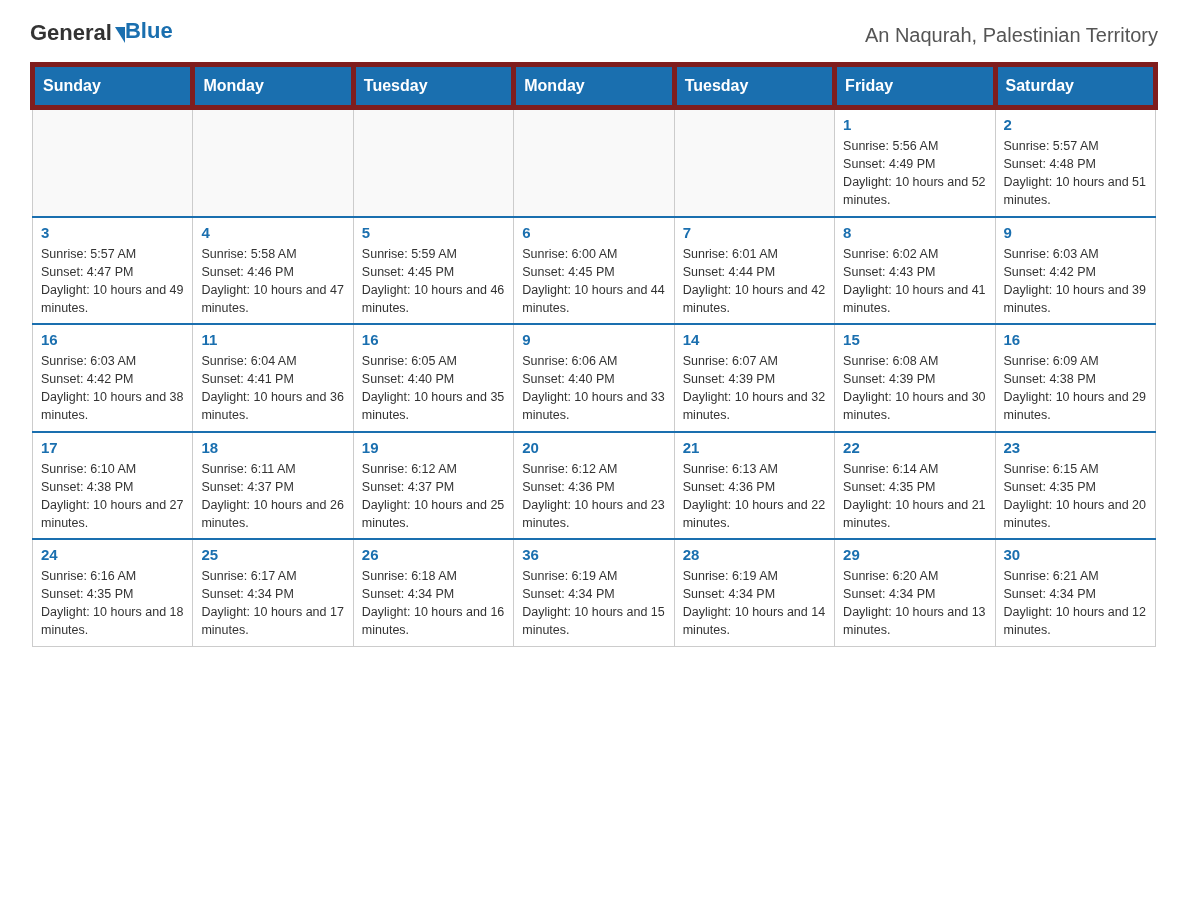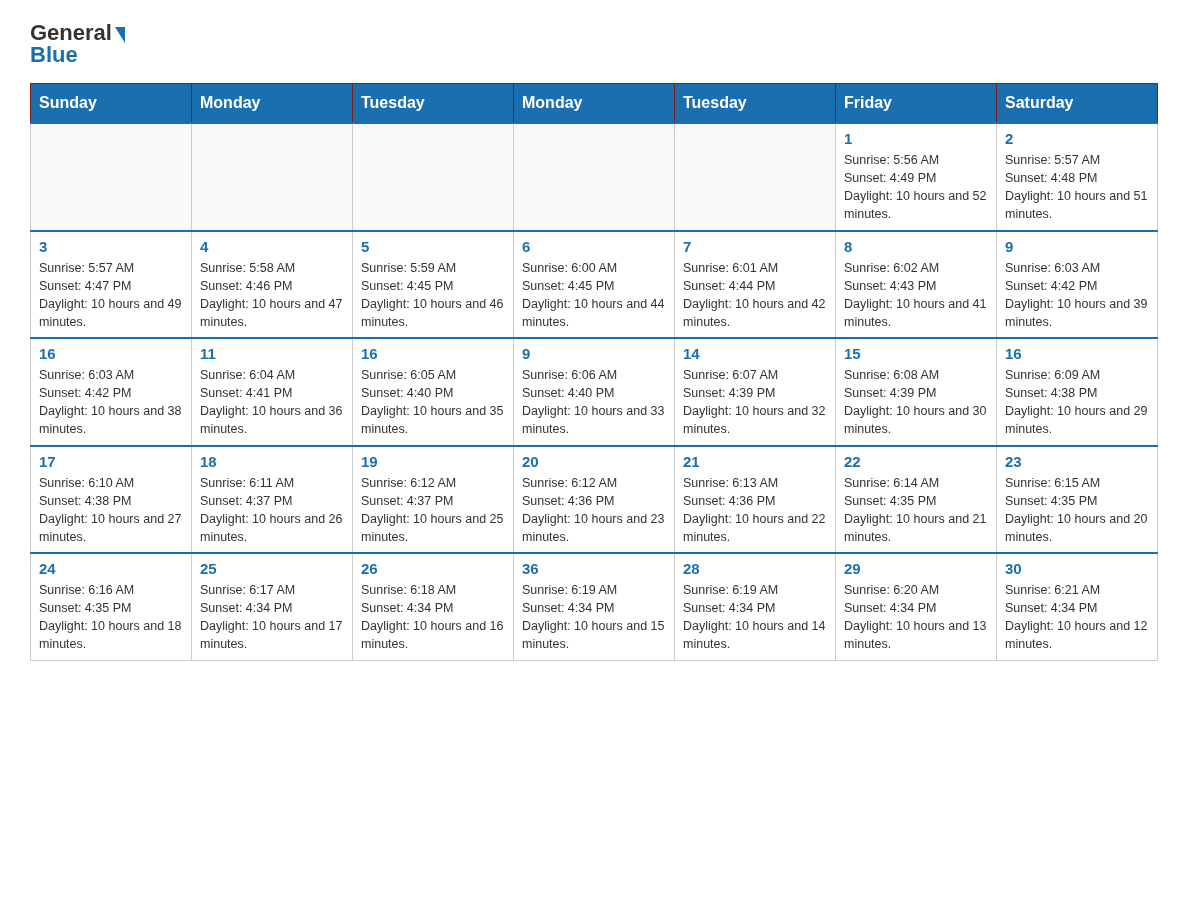--- a/index.html
+++ b/index.html
@@ -12,22 +12,22 @@
       min-height: 918px;
     }
     .header {
       display: flex;
       justify-content: space-between;
       align-items: flex-start;
       margin-bottom: 10px;
     }
     .logo {
       display: flex;
-      flex-direction: column;
-      align-items: flex-start;
+      flex-direction: row;
+      align-items: center;
     }
     .logo-text {
       font-size: 22px;
       font-weight: bold;
       color: #333;
     }
     .logo-blue-line {
       color: #1a6faf;
       font-size: 22px;
       font-weight: bold;
@@ -53,21 +53,21 @@
       border: 1px solid #aaa;
       margin-top: 15px;
     }
     .calendar th {
       background-color: #1a6faf;
       color: #fff;
       font-size: 16px;
       font-weight: bold;
       padding: 10px 8px;
       text-align: left;
-      border: 1px solid #7f1d1d;
+      border: 5px solid #7f1d1d;
     }
     .calendar td {
       vertical-align: top;
       border: 1px solid #ccc;
       padding: 6px 8px;
       width: calc(100% / 7);
       min-height: 110px;
       font-size: 13px;
       color: #333;
     }
@@ -95,20 +95,21 @@
 
 <div class="header">
   <div class="logo">
     <div style="display:flex;align-items:center;">
       <span class="logo-text">General</span>
       <span style="display:inline-block;width:0;height:0;border-left:10px solid transparent;border-right:0px solid transparent;border-top:16px solid #1a6faf;margin-left:3px;margin-top:3px;"></span>
     </div>
     <div class="logo-blue-line">Blue</div>
   </div>
   <div class="title-section">
+    <div class="location">An Naqurah, Palestinian Territory</div>
   </div>
 </div>
 
 <table class="calendar">
   <thead>
     <tr>
     <th>Sunday</th>
         <th>Monday</th>
         <th>Tuesday</th>
         <th>Monday</th>

